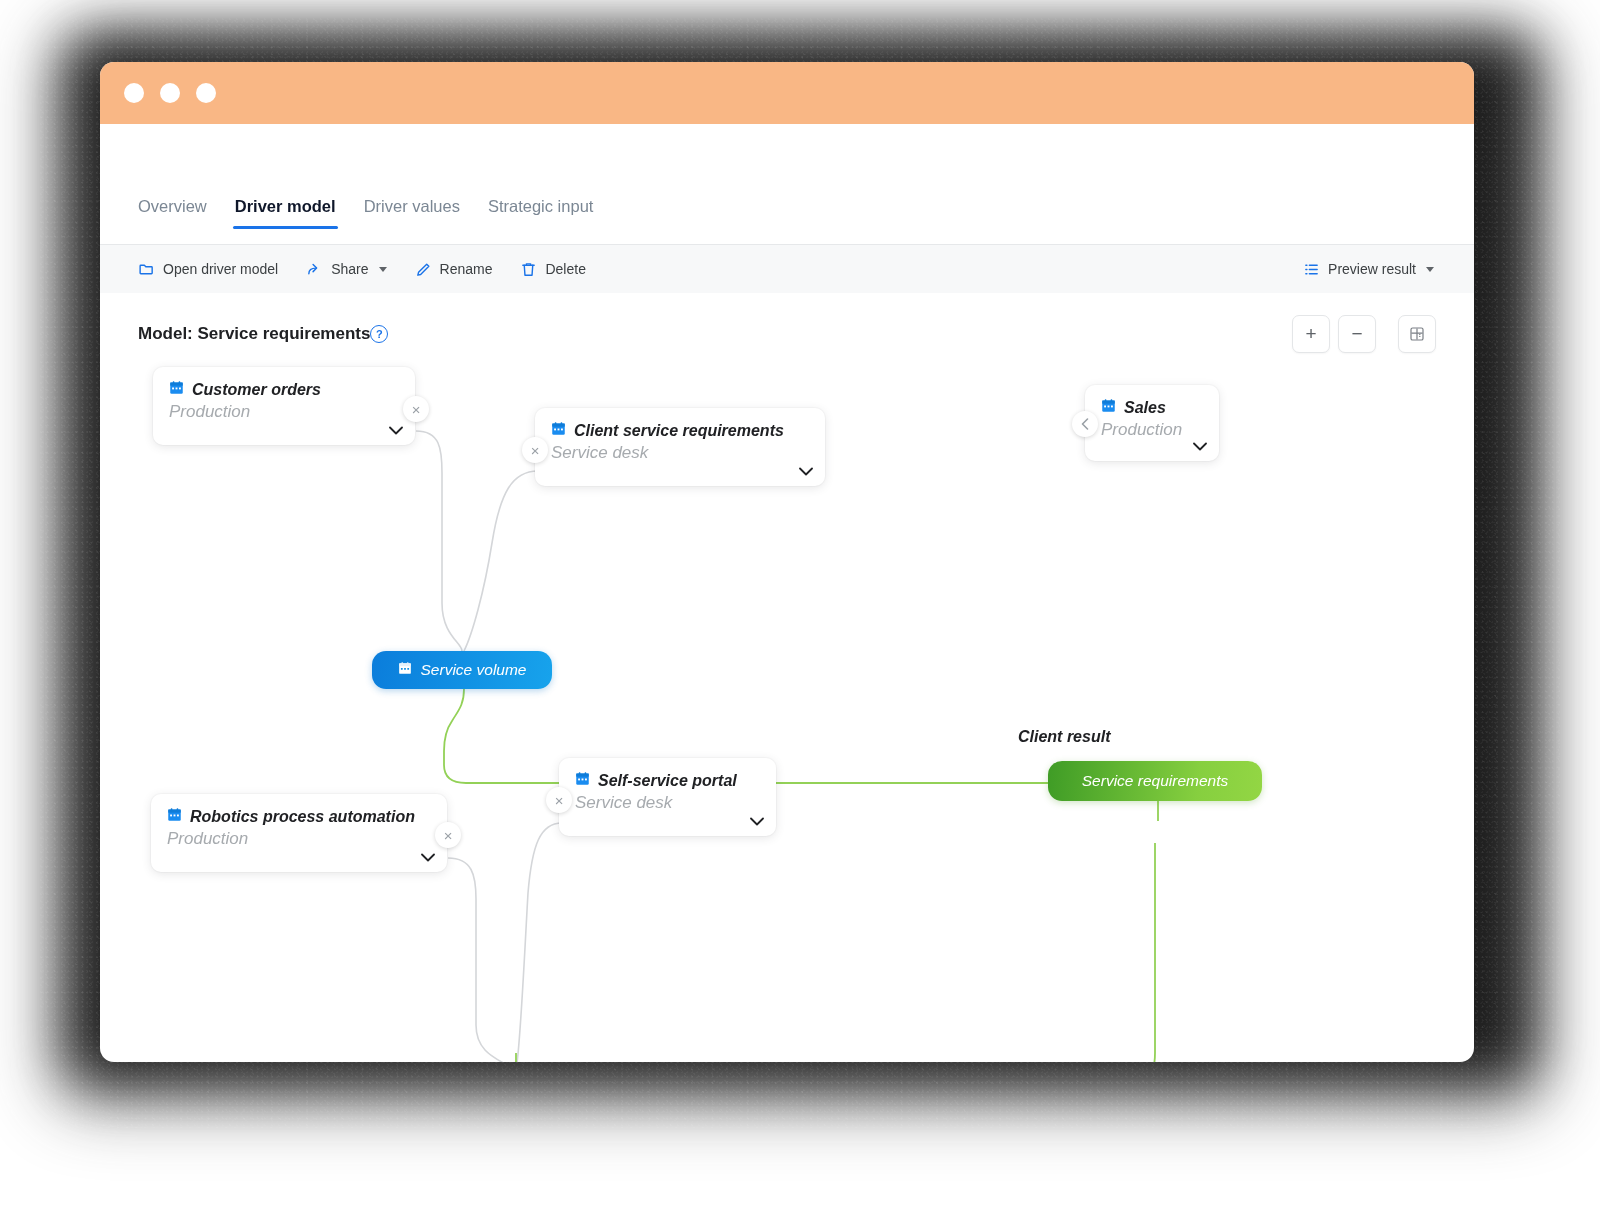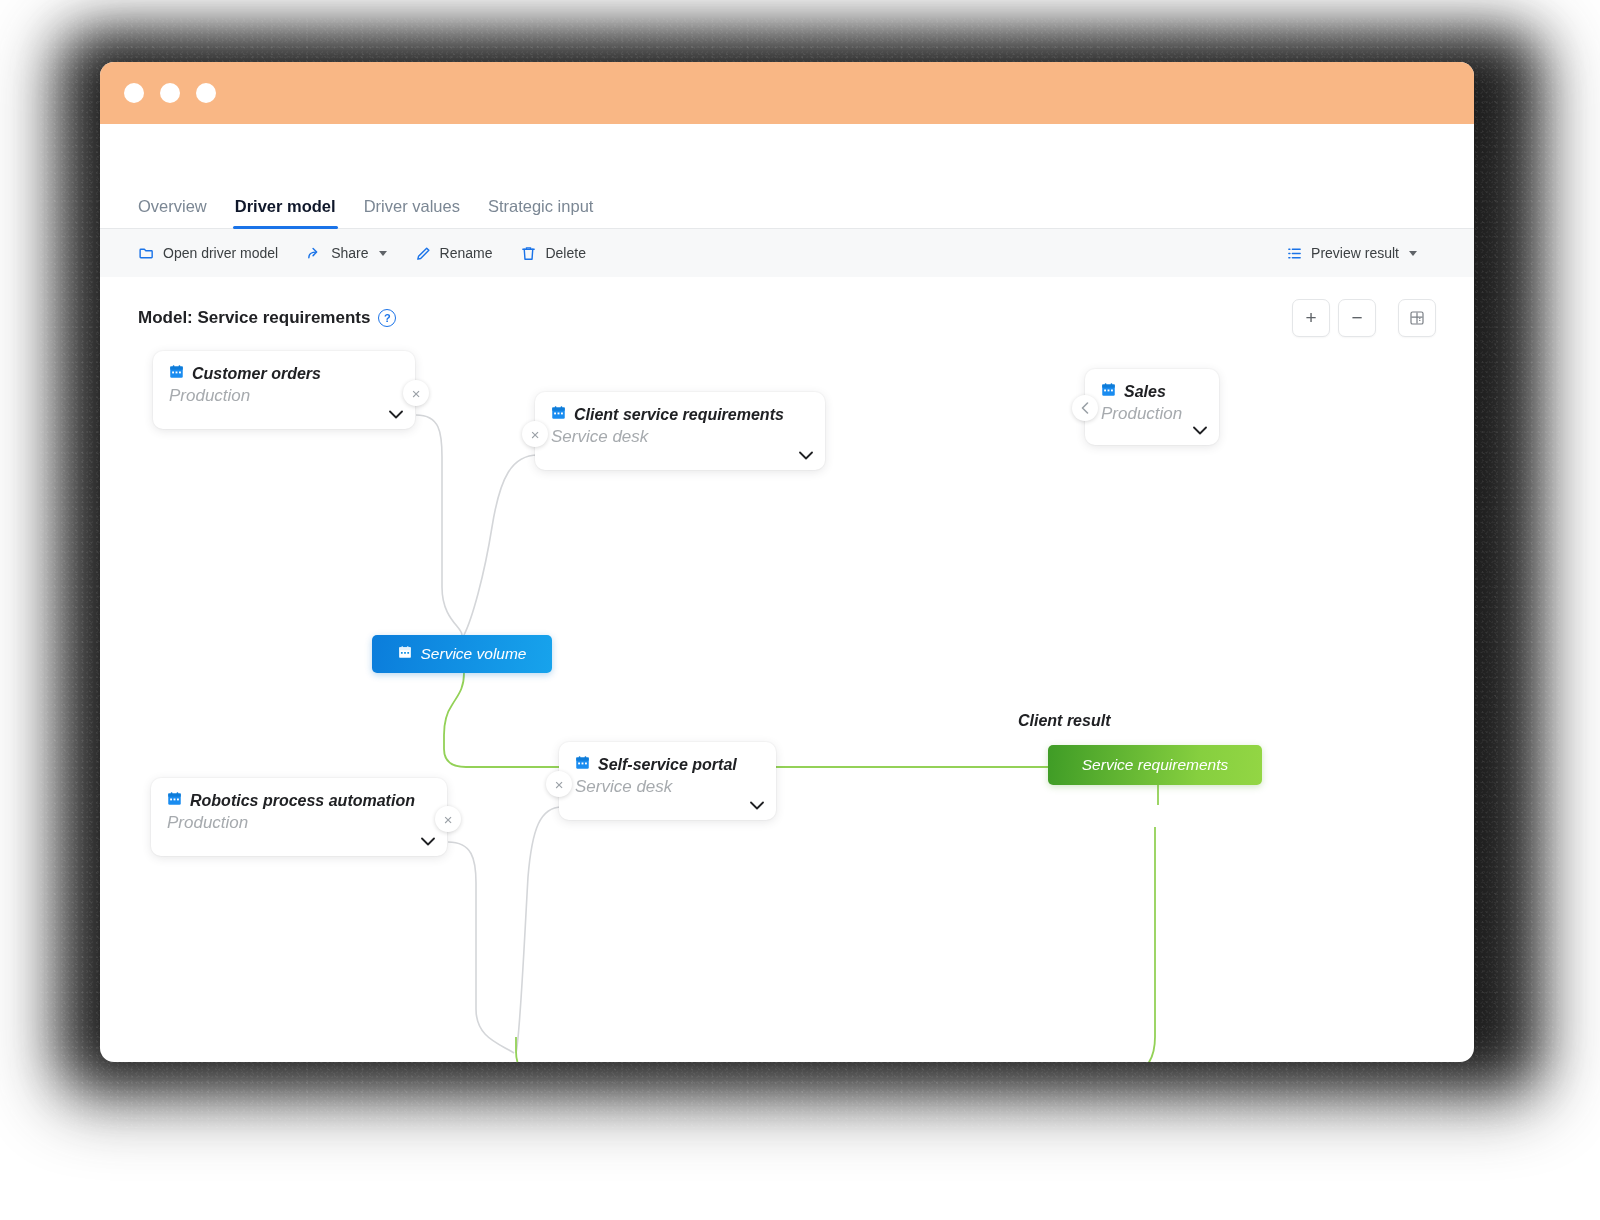--- a/index.html
+++ b/index.html
@@ -87,21 +87,21 @@
     height: 20px;
     border-radius: 50%;
     background: #ffffff;
   }
 
   
   #tabs {
     display: flex;
     align-items: flex-end;
     gap: 0px;
-    padding: 30px 0 0 38px;
+    padding: 30px 0 16px 38px;
     border-bottom: 1px solid #e6e8ea;
     margin: 0 0px;
   }
   .tab {
     font-size: 16.5px;
     color: #7b8794;
     padding: 0 14px 12px 14px;
     cursor: pointer;
     white-space: nowrap;
     position: relative;
@@ -122,21 +122,21 @@
     background: #1a73e8;
     border-radius: 2px;
   }
 
   
   #toolbar {
     height: 48px;
     background: #f7f8f9;
     display: flex;
     align-items: center;
-    padding: 0 57px 0 38px;
+    padding: 0 40px 0 38px;
     justify-content: space-between;
   }
   .tb-left { display: flex; align-items: center; gap: 28px; }
   .tb-item {
     display: flex;
     align-items: center;
     gap: 8px;
     font-size: 14px;
     color: #3c4043;
     cursor: pointer;
@@ -157,21 +157,20 @@
     align-items: center;
     justify-content: space-between;
     padding: 22px 38px 0 38px;
   }
   #model-title {
     font-size: 17px;
     font-weight: bold;
     color: #202124;
     display: flex;
     align-items: center;
-    gap: 8px;
   }
   .help-icon {
     width: 16px; height: 16px;
     border-radius: 50%;
     border: 1.6px solid #1a73e8;
     color: #1a73e8;
     font-size: 11px;
     font-weight: bold;
     display: inline-flex;
     align-items: center;
@@ -256,21 +255,21 @@
     display: flex; align-items: center; justify-content: center;
     color: #9aa0a6;
     font-size: 13px;
     cursor: pointer;
     z-index: 6;
   }
 
   
   .pill {
     position: absolute;
-    border-radius: 5px;
+    border-radius: 14px;
     display: flex;
     align-items: center;
     justify-content: center;
     gap: 9px;
     color: #ffffff;
     font-size: 15.5px;
     box-sizing: border-box;
     cursor: pointer;
     z-index: 4;
   }

